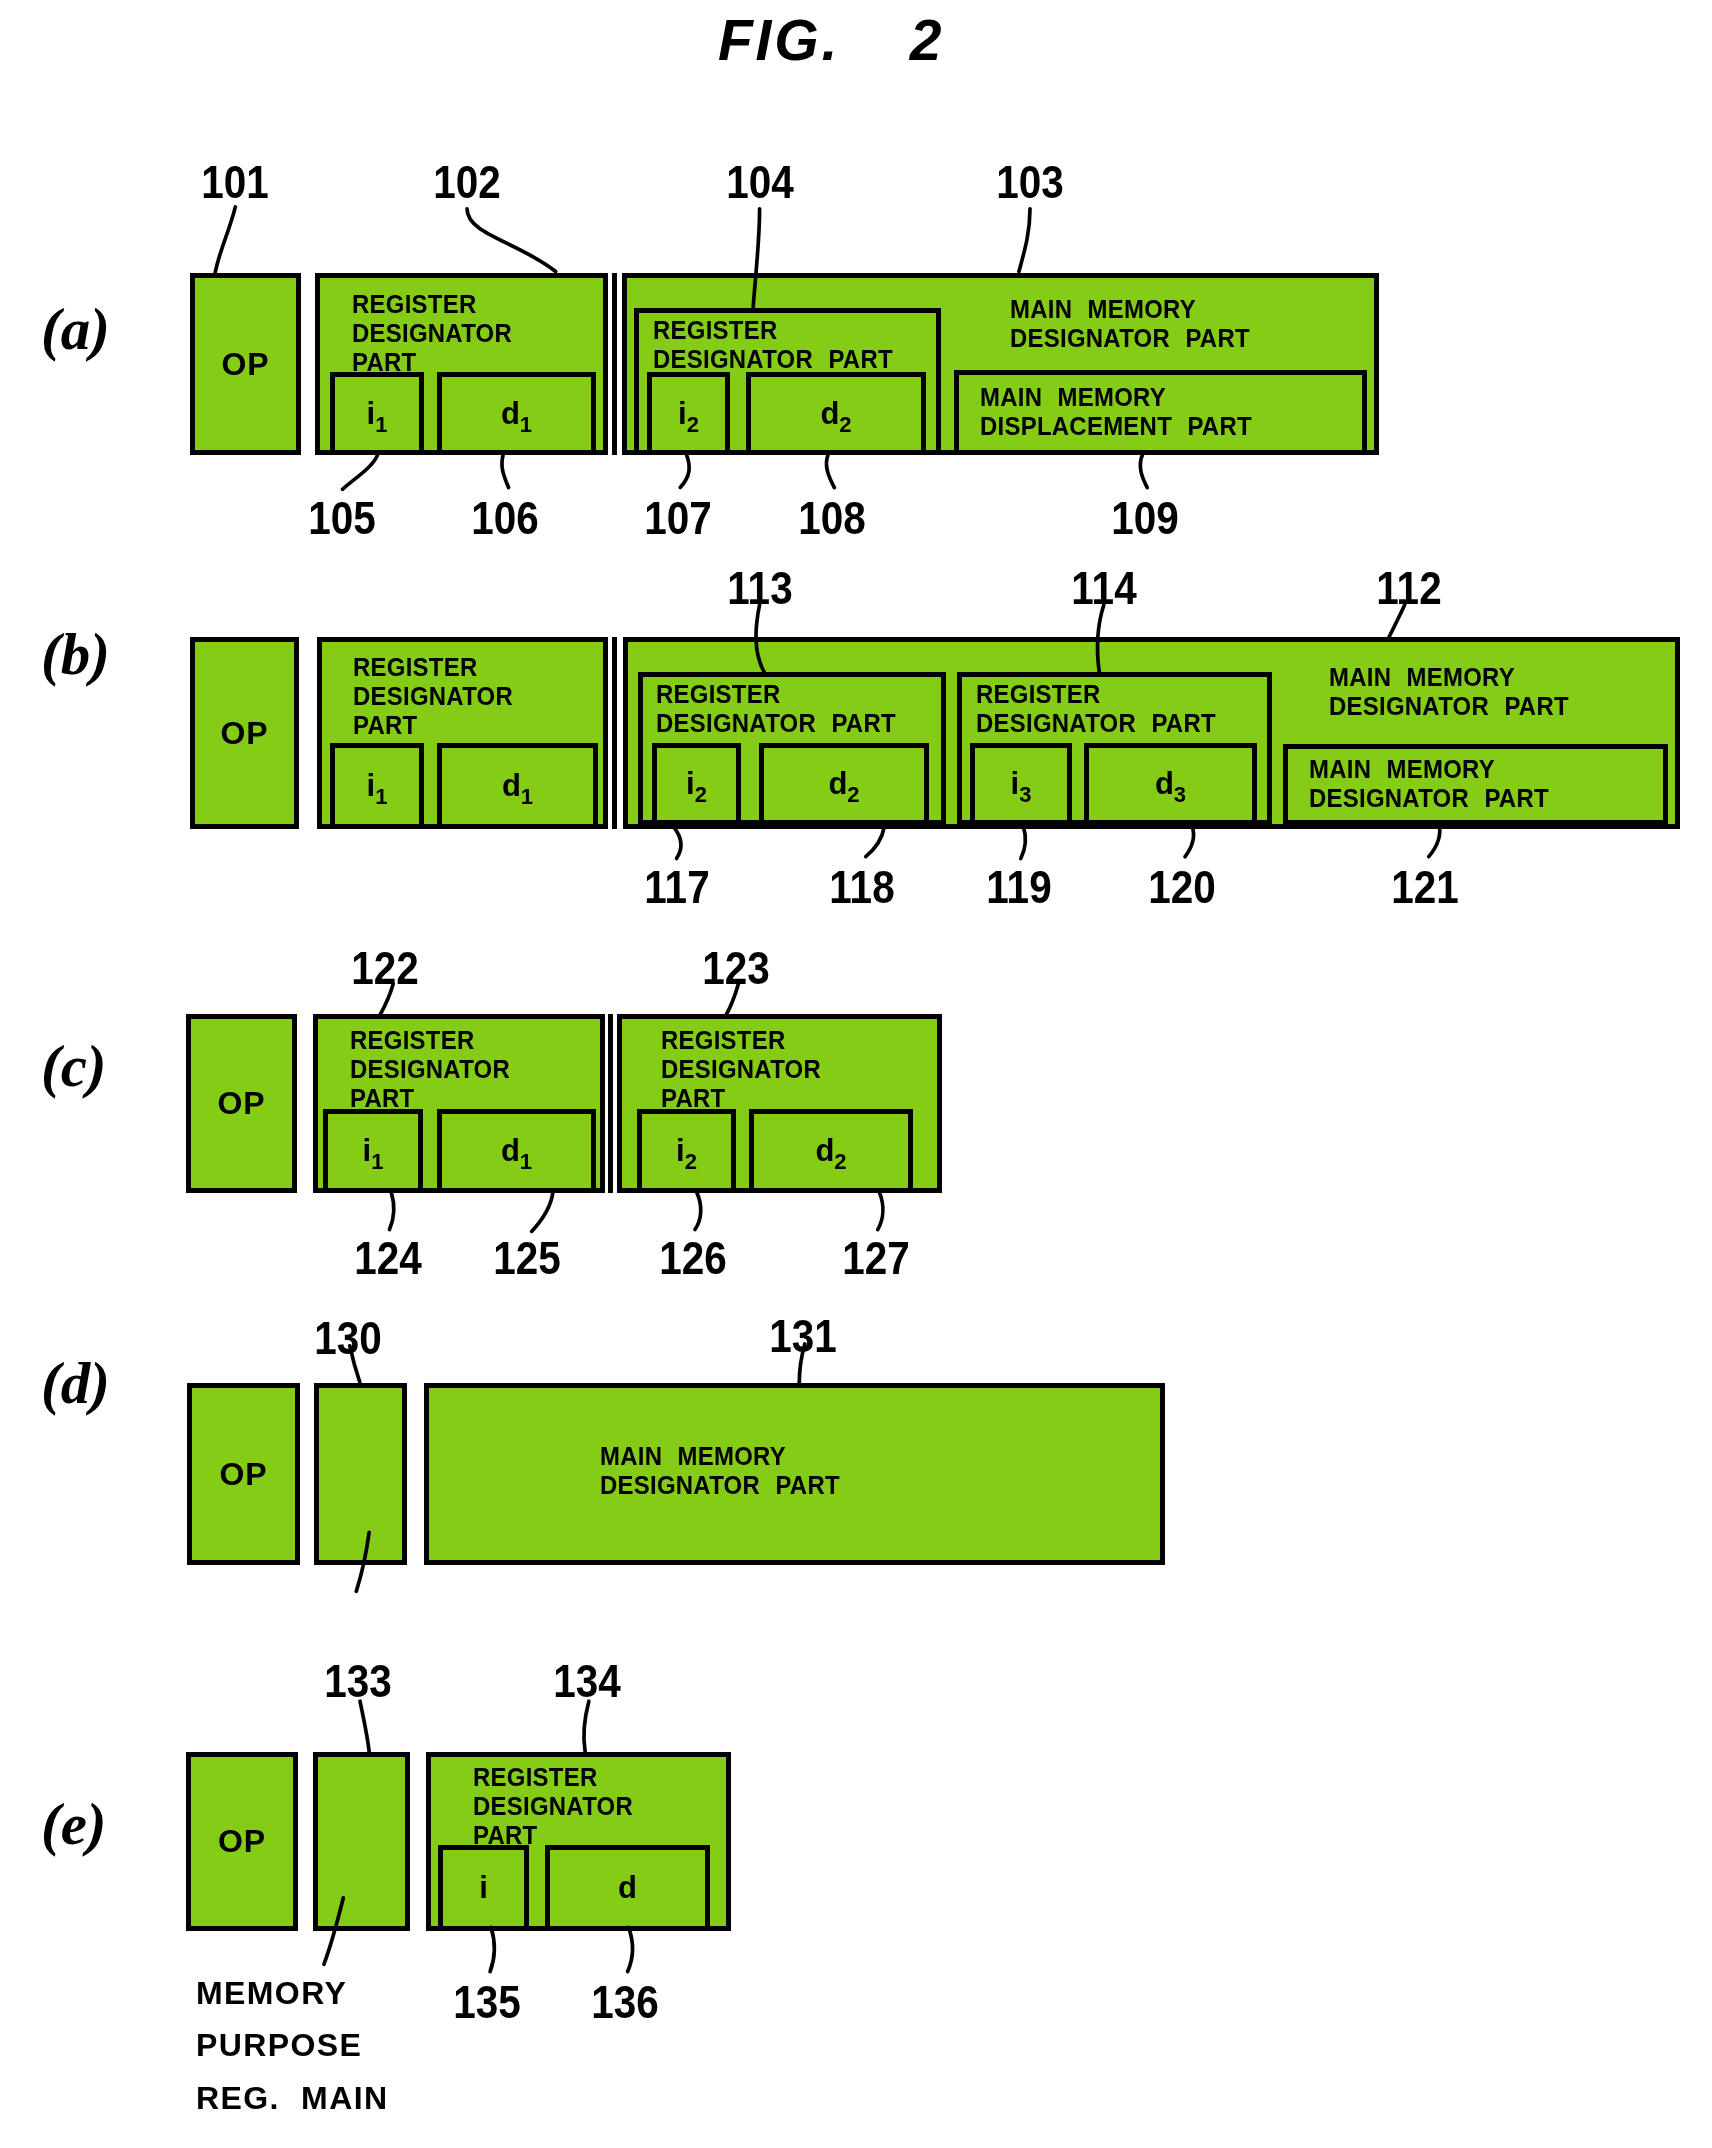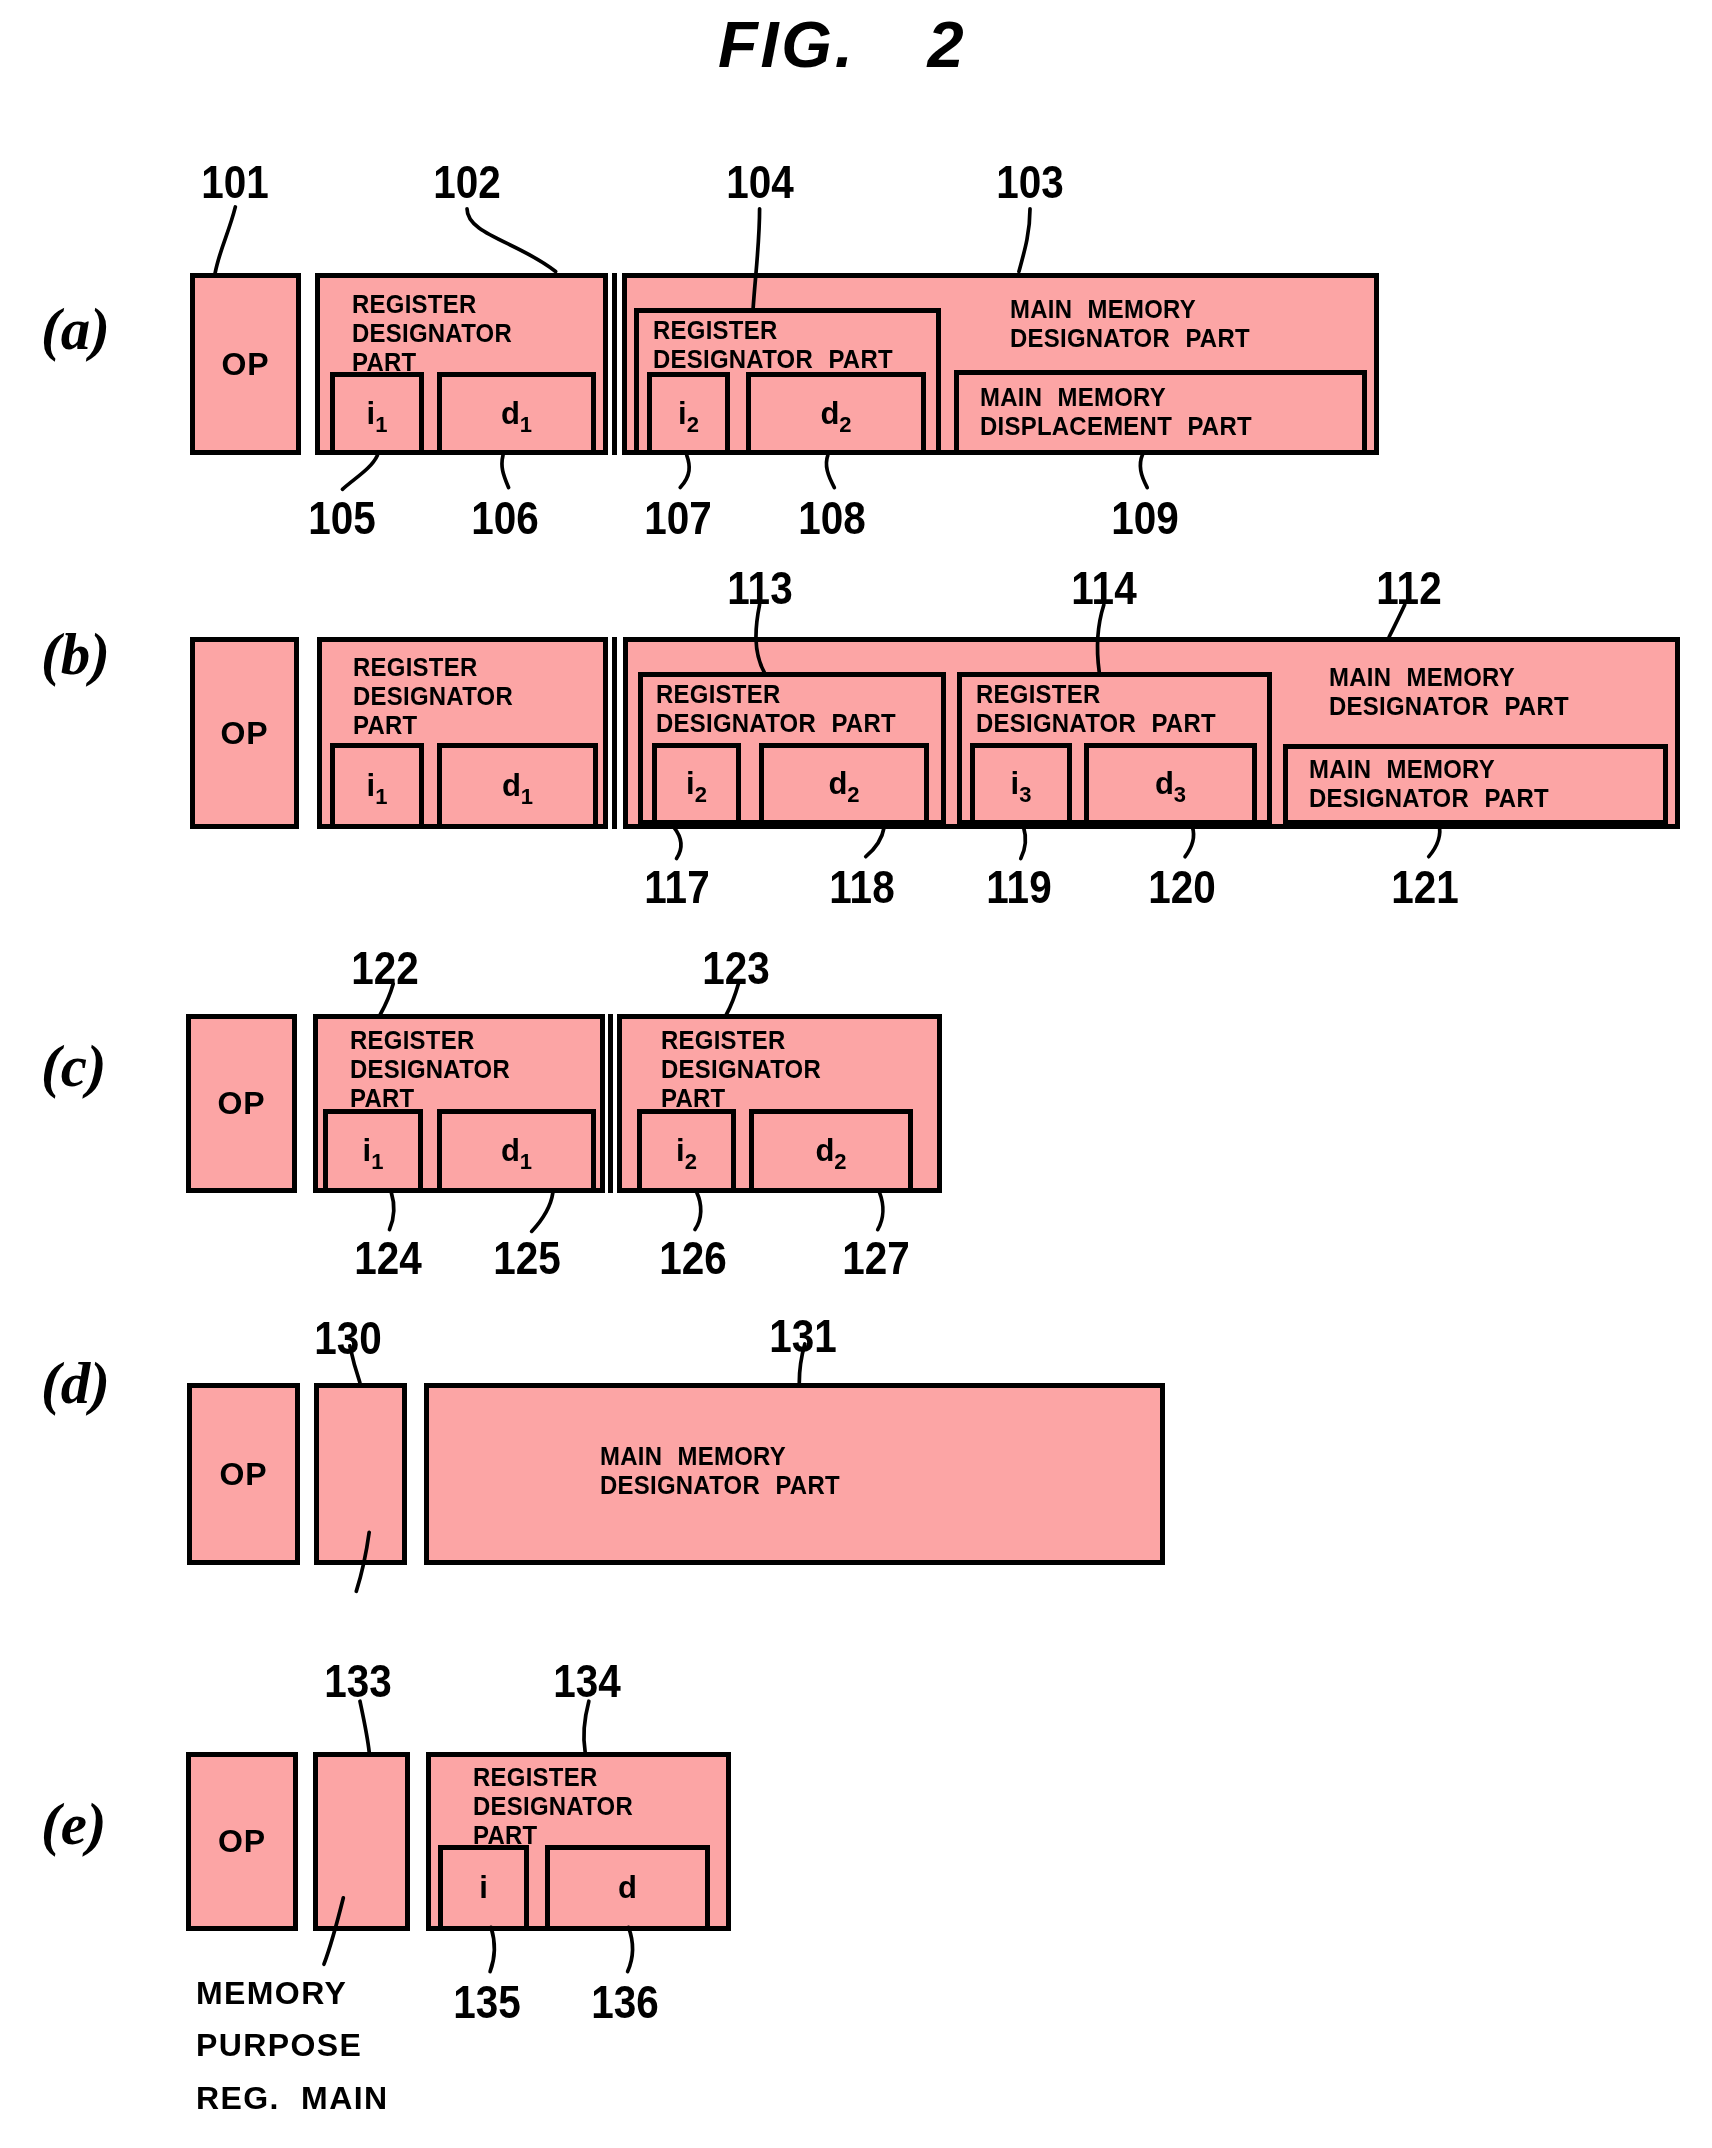--- a/index.html
+++ b/index.html
@@ -1,28 +1,28 @@
 <!DOCTYPE html>
 <html style="font-size:14.8px"><head>
 <meta charset="utf-8">
 <style>
   html,body{margin:0;padding:0;background:#ffffff;}
   #canvas{position:relative;width:1713px;height:2149px;background:#ffffff;color:#000;
           font-family:"Liberation Sans",sans-serif;overflow:hidden;}
-  .box{position:absolute;border:5.5px solid #000;box-sizing:border-box;background:#fca5a5;}
+  .box{position:absolute;border:5.5px solid #000;box-sizing:border-box;background:#84cc16;}
   .op{display:flex;align-items:center;justify-content:center;font-size:32px;font-weight:700;letter-spacing:0.9px;}
   .fld{display:flex;align-items:center;justify-content:center;font-size:31px;font-weight:700;}
   .fld .fs{font-size:22px;transform:translateY(11px);}
   .btxt{position:absolute;font-size:26px;line-height:29px;font-weight:700;letter-spacing:0.3px;
         word-spacing:9.2px;transform:scaleX(.92);transform-origin:left top;white-space:nowrap;}
   .ref{position:absolute;font-size:46px;font-weight:600;transform:translateX(-50%) scaleX(.88);
        transform-origin:center top;white-space:nowrap;}
   .rowletter{position:absolute;font-family:"Liberation Serif",serif;font-style:italic;font-weight:700;
        font-size:59px;white-space:nowrap;}
-  .title{position:absolute;font-style:italic;font-weight:700;font-size:65px;letter-spacing:2.8px;
+  .title{position:absolute;font-style:italic;font-weight:700;font-size:57px;letter-spacing:2.8px;
        word-spacing:51px;white-space:nowrap;}
   .special{position:absolute;font-size:32px;font-weight:700;letter-spacing:1.4px;word-spacing:11px;white-space:nowrap;}
   .vdiv{position:absolute;width:4.6px;background:#000;}
   svg.leaders{position:absolute;left:0;top:0;pointer-events:none;}
   svg.leaders path{stroke:#000;stroke-width:4;fill:none;stroke-linecap:round;}
 </style>
 </head>
 <body>
 
 <div id="canvas">

